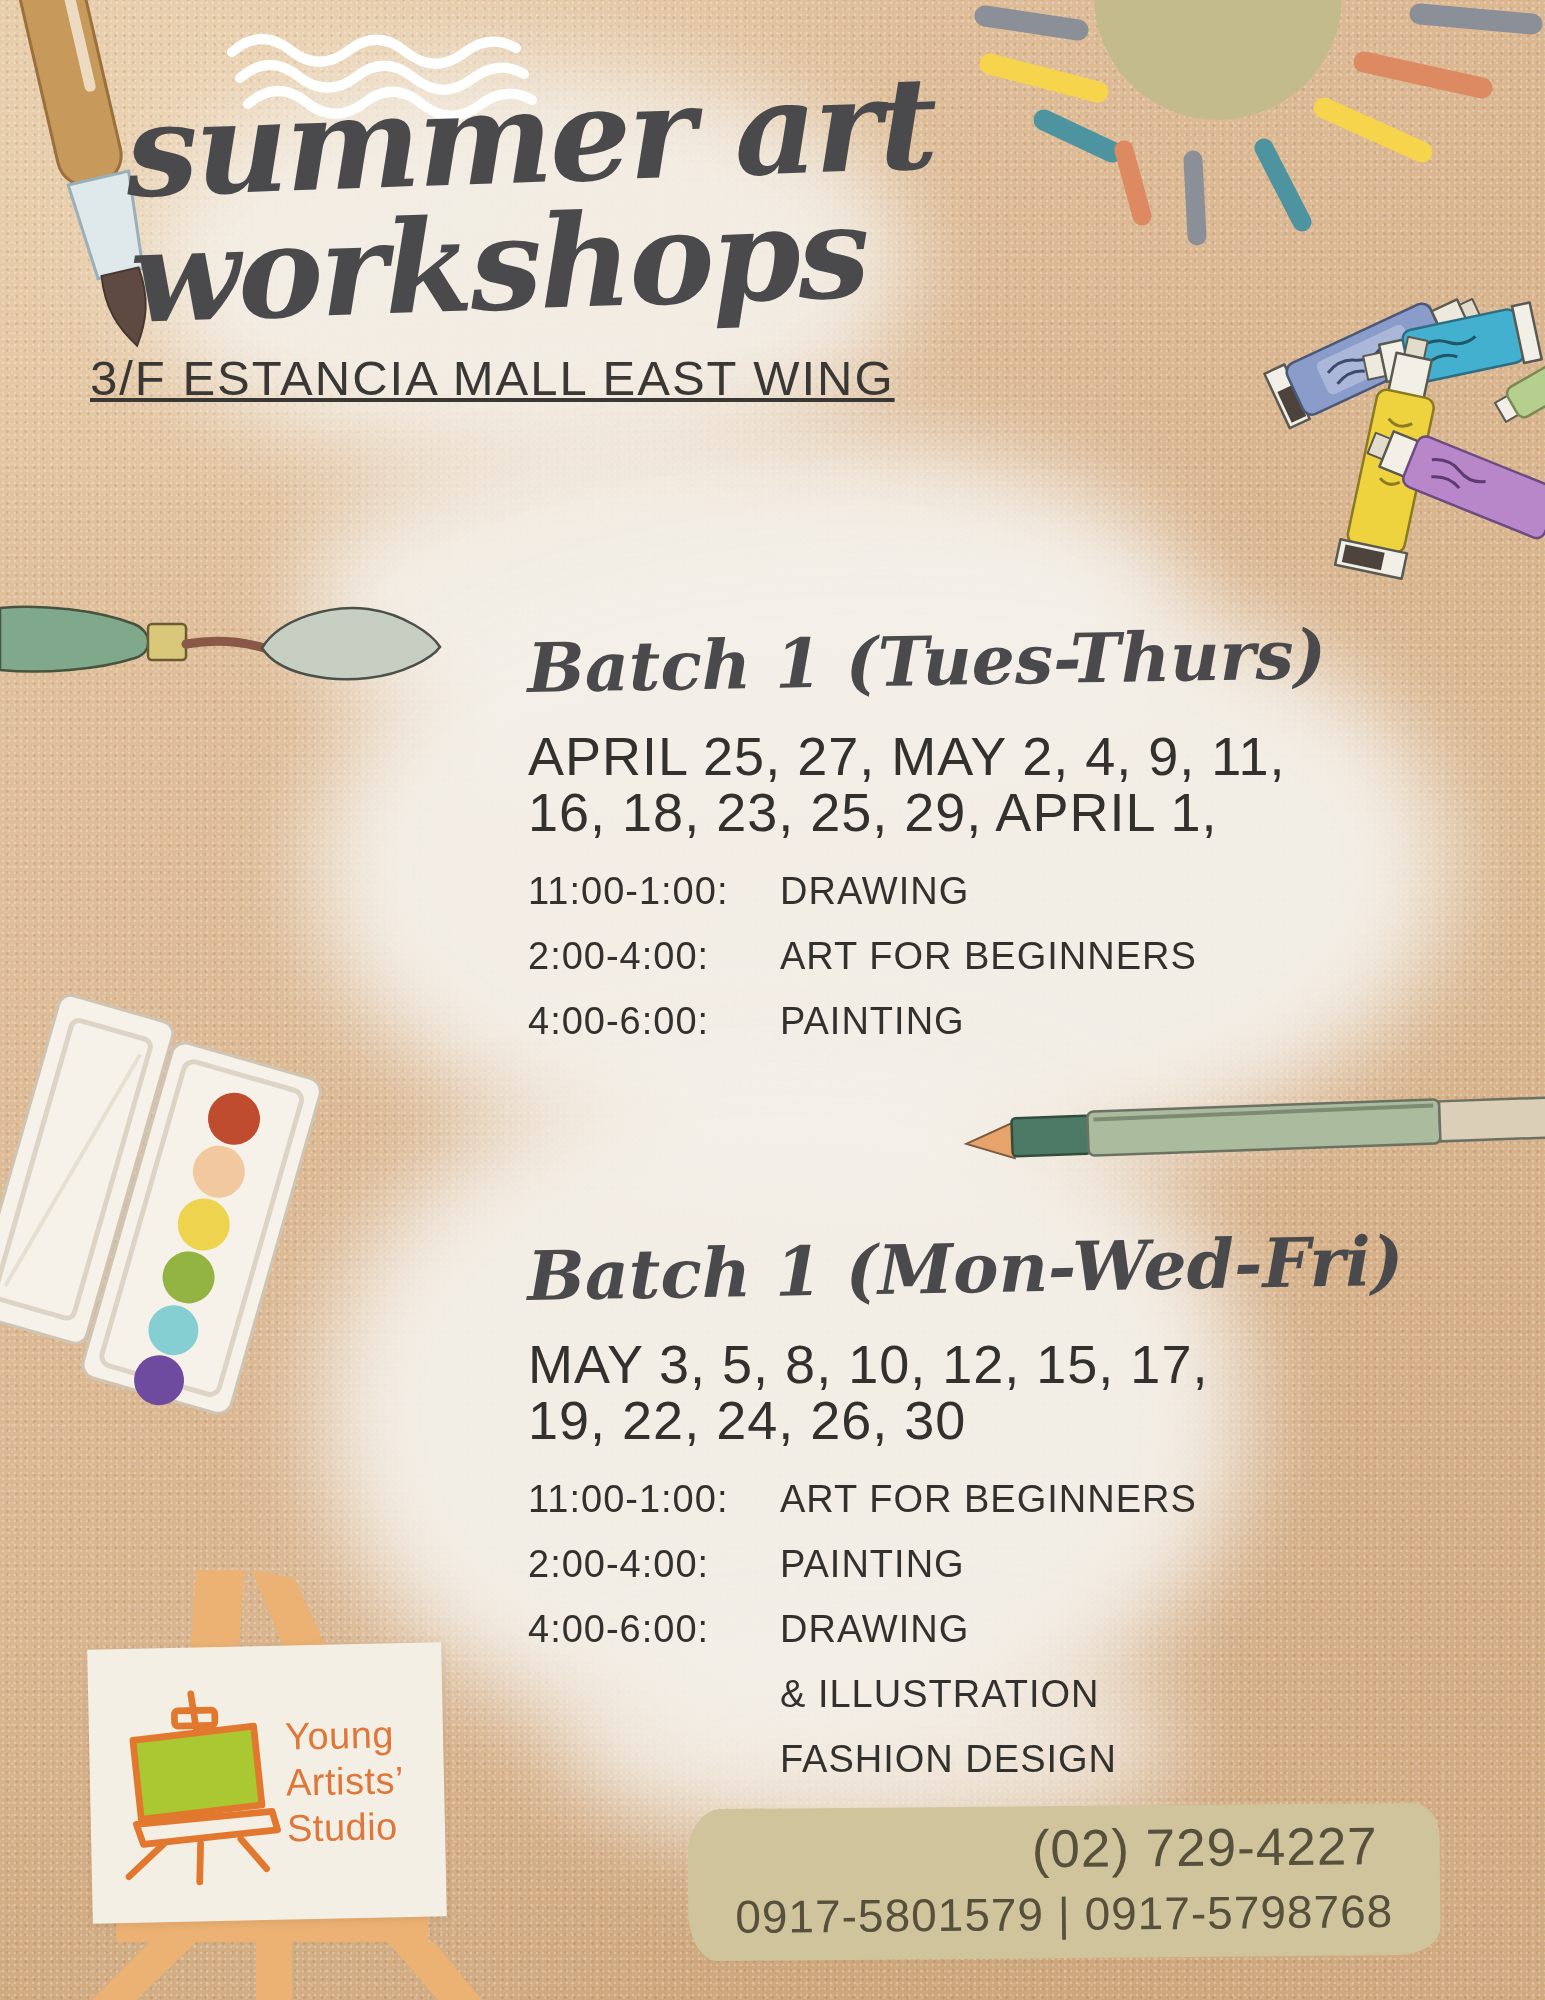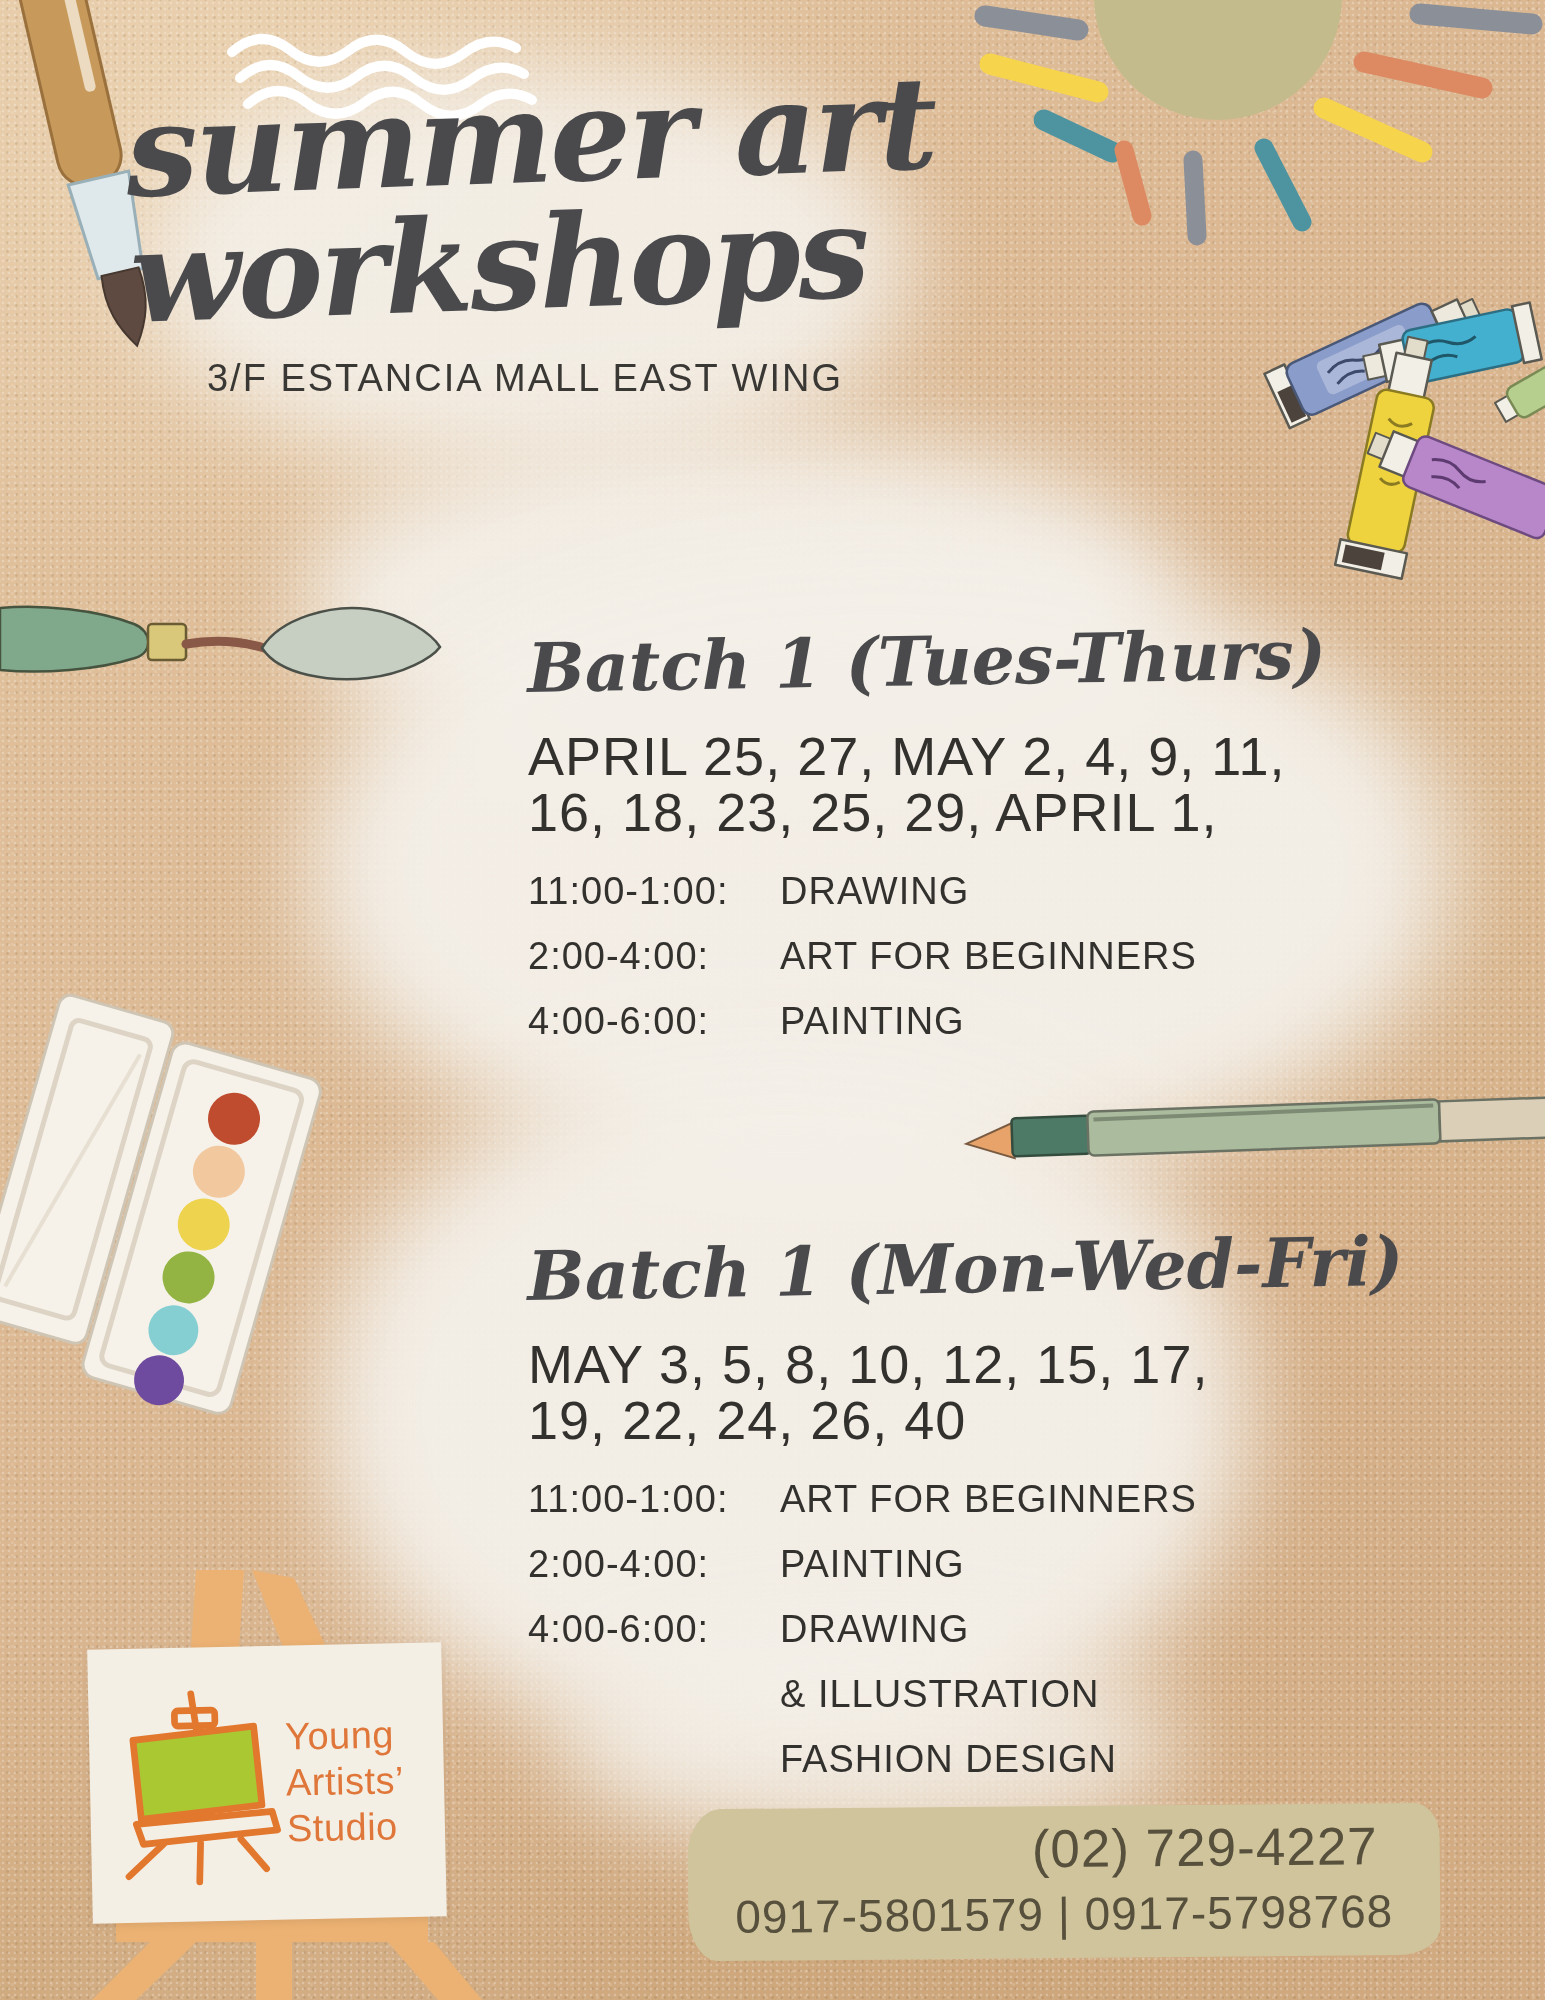--- a/index.html
+++ b/index.html
@@ -34,22 +34,22 @@
   .s3{left:310px;top:560px;width:1140px;height:620px;opacity:.96;}
   .s4{left:320px;top:1060px;width:930px;height:700px;opacity:.96;}
   .s5{left:560px;top:1640px;width:620px;height:210px;opacity:.82;}
   
   .deco{position:absolute;left:0;top:0;z-index:3;pointer-events:none;}
   
   .txt{position:absolute;z-index:4;color:#34322f;}
   .script{font-family:"DejaVu Serif",serif;font-style:italic;font-weight:bold;color:#4a4a4d;}
   .title{left:128px;top:74px;transform:rotate(-2deg);line-height:126px;white-space:nowrap;}
   .title .t1,.title .t2{display:block;font-size:128px;letter-spacing:-3px;}
-  .address{left:90px;top:352px;width:870px;text-align:center;font-size:38px;
-           letter-spacing:2px;line-height:52px;color:#3a3835;white-space:nowrap;}
+  .address{left:90px;top:352px;width:870px;font-size:49px;
+           letter-spacing:2px;line-height:52px;color:#3a3835;white-space:nowrap;text-decoration:underline;}
   .batch{white-space:nowrap;}
   .batch h2{margin:0;font-size:68px;transform:rotate(-1deg);transform-origin:left bottom;font-weight:bold;}
   .batch .dates{margin-top:20px;font-size:54px;line-height:56px;letter-spacing:1px;color:#33312e;}
   .batch .sched{margin-top:30px;font-size:38px;letter-spacing:1px;color:#33312e;}
   .srow{display:flex;height:65px;align-items:flex-start;}
   .stime{width:252px;flex:none;}
   .b1{left:528px;top:628px;}
   .b2{left:528px;top:1236px;}
   
   .contact{
@@ -216,21 +216,21 @@
         <span class="stime">4:00-6:00:</span>
         <span class="sclass">PAINTING</span>
       </div>
     </div>
   </section>
 
   <section class="txt batch b2">
     <h2 class="script">Batch 1 (Mon-Wed-Fri)</h2>
     <div class="dates">
       <div>MAY 3, 5, 8, 10, 12, 15, 17,</div>
-      <div>19, 22, 24, 26, 40</div>
+      <div>19, 22, 24, 26, 30</div>
     </div>
     <div class="sched">
       <div class="srow">
         <span class="stime">11:00-1:00:</span>
         <span class="sclass">ART FOR BEGINNERS</span>
       </div>
       <div class="srow">
         <span class="stime">2:00-4:00:</span>
         <span class="sclass">PAINTING</span>
       </div>

